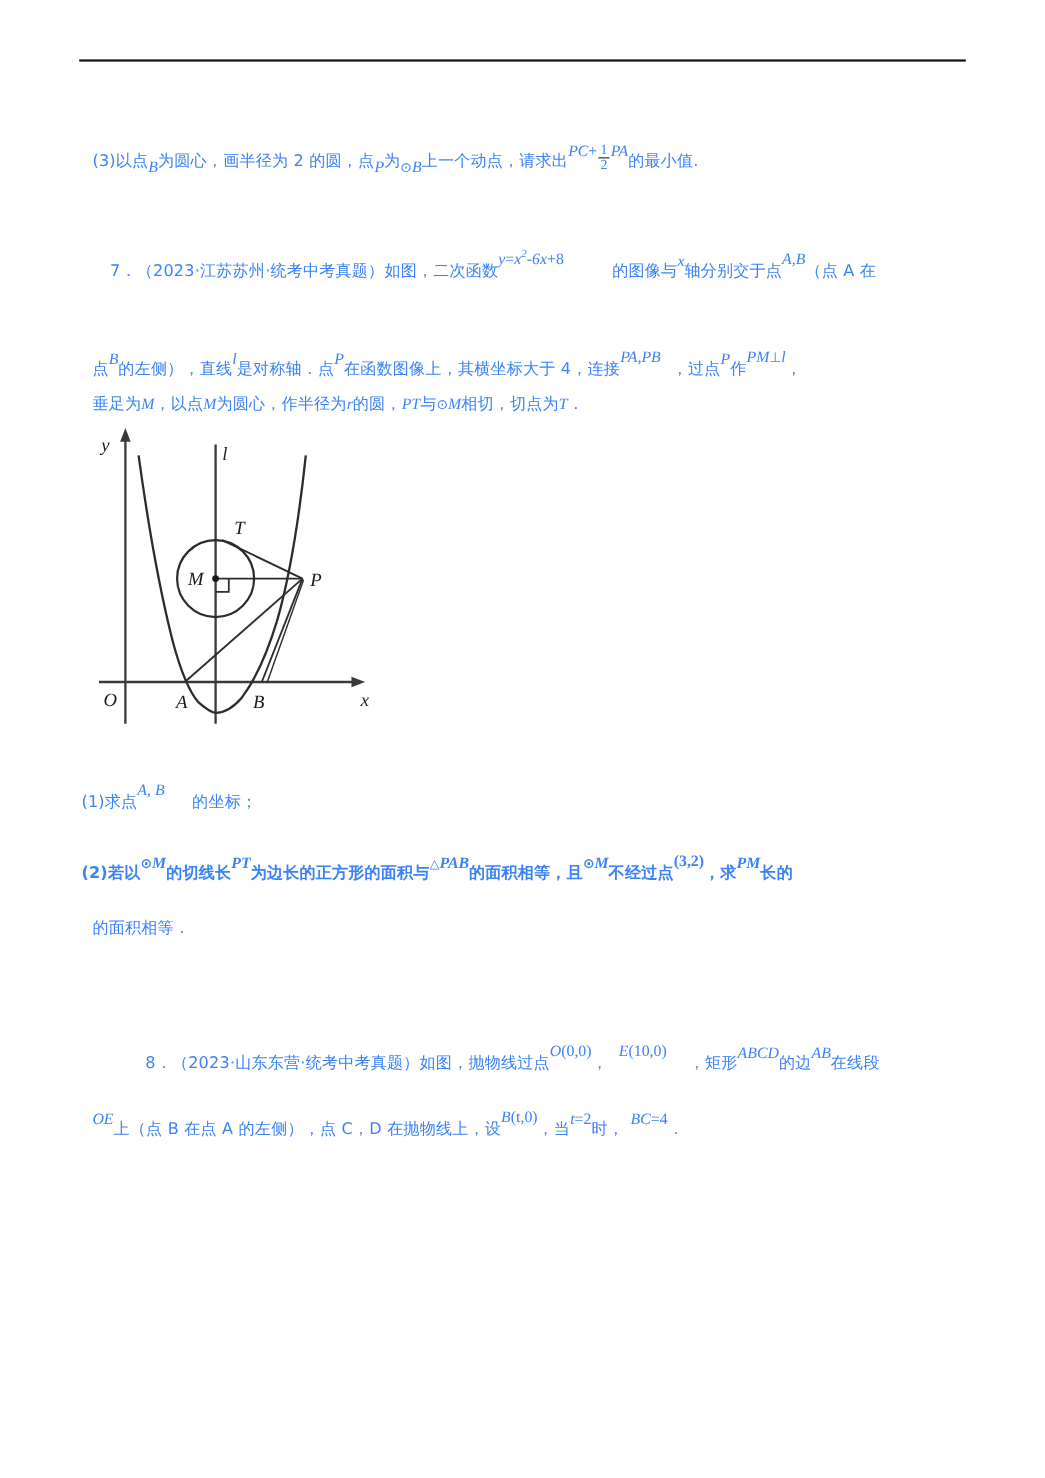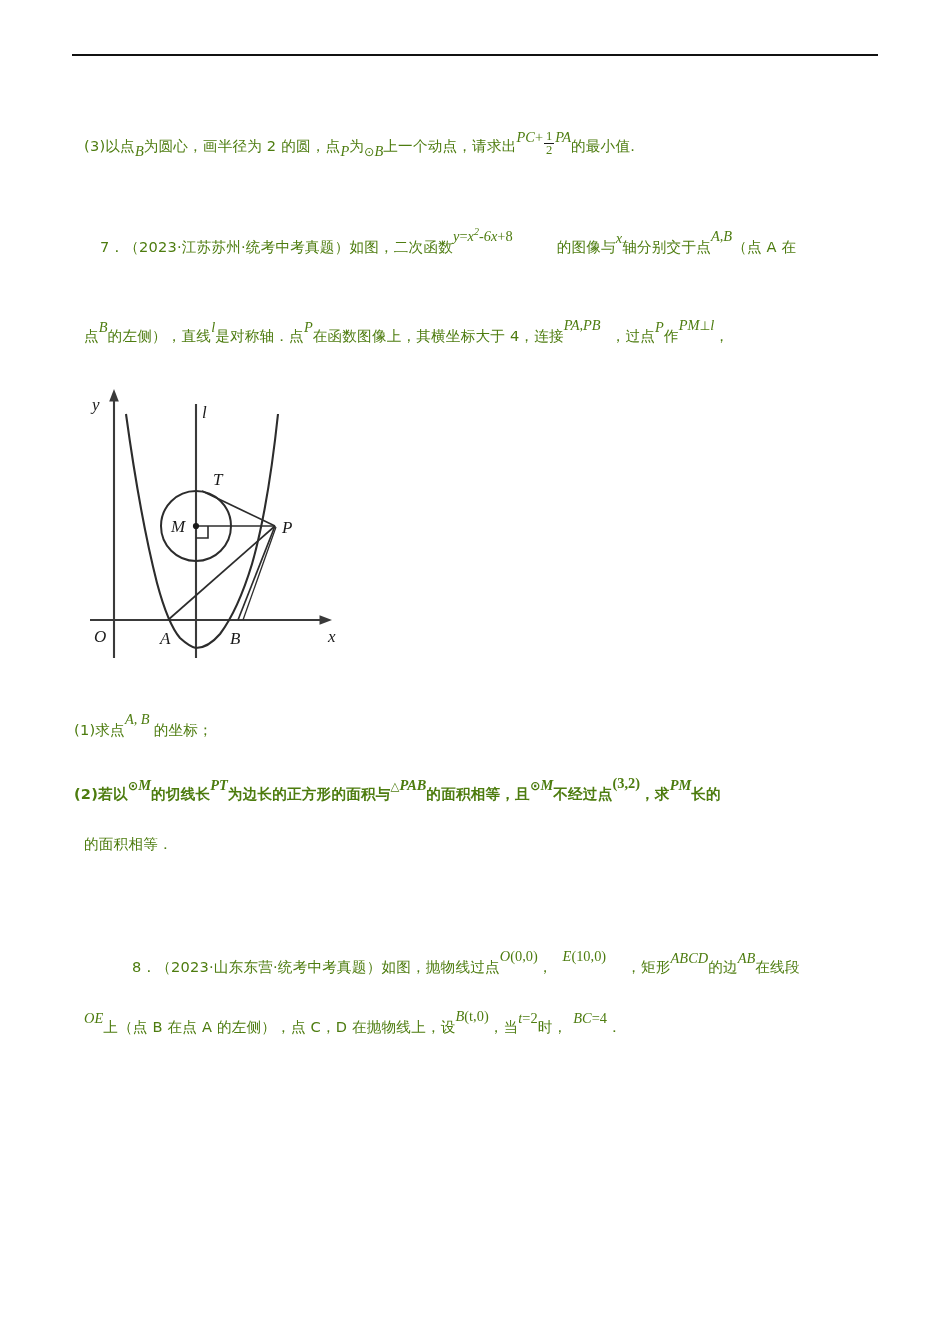--- a/index.html
+++ b/index.html
@@ -32,21 +32,21 @@
     height: 0;
     border-top: 2.2px solid #111;
   }
 
   
   .line {
     position: absolute;
     font-size: 15.2px;
     line-height: 1.0;
     white-space: nowrap;
-    color: #4d7c0f;
+    color: #3b82f6;
   }
 
   .cn {
     font-family: "DejaVu Sans", "Liberation Sans", sans-serif;
     font-size: 14.6px;
     letter-spacing: 0.2px;
   }
 
   
   .mi {
@@ -108,20 +108,23 @@
   </div>
 
   <div class="line" style="left:84px; top:238px;margin-left:16px;">
     <span class="cn">7．</span><span class="cn">（2023·江苏苏州·统考中考真题）</span><span class="cn">如图，二次函数</span><span class="mi up2">y</span><span class="mr up2">=</span><span class="mi up2">x</span><span class="mr up2 sup">2</span><span class="mr up2">-</span><span class="mi up2">6x</span><span class="mr up2">+</span><span class="mr up2">8</span><span class="cn" style="margin-left:44px;">的图像与</span><span class="mi up">x</span><span class="cn">轴分别交于点</span><span class="mi up2">A,B</span><span class="cn">（点 A 在</span>
   </div>
 
   <div class="line" style="left:84px; top:328px;">
     <span class="cn">点</span><span class="mi up">B</span><span class="cn">的左侧），直线</span><span class="mi up">l</span><span class="cn">是对称轴．点</span><span class="mi up">P</span><span class="cn">在函数图像上，其横坐标大于 4，连接</span><span class="mi up2">PA,PB</span><span class="cn" style="margin-left:10px;">，过点</span><span class="mi up">P</span><span class="cn">作</span><span class="mi up2">PM</span><span class="perp up2">⊥</span><span class="mi up2">l</span><span class="cn">，</span>
   </div>
 
+  <div class="line" style="left:84px; top:360px;">
+    <span class="cn">垂足为</span><span class="mi">M</span><span class="cn">，以点</span><span class="mi">M</span><span class="cn">为圆心，作半径为</span><span class="mi">r</span><span class="cn">的圆，</span><span class="mi">PT</span><span class="cn">与</span><span class="odot">⊙</span><span class="mi">M</span><span class="cn">相切，切点为</span><span class="mi">T</span><span class="cn">．</span>
+  </div>
 
   <div class="figure">
     <svg width="270" height="280" viewBox="0 0 270 280">
 
       <g>
         <line x1="34" y1="272" x2="34" y2="12" stroke="#3a3a3a" stroke-width="2.1"></line>
         <polygon points="34,3 29.2,15.5 38.8,15.5" fill="#3a3a3a"></polygon>
       </g>
 
       <g>
@@ -154,21 +157,21 @@
       <text x="122" y="32" font-family="Liberation Serif, serif" font-style="italic" font-size="17" fill="#1a1a1a">l</text>
       <text x="80" y="258" font-family="Liberation Serif, serif" font-style="italic" font-size="17" fill="#1a1a1a">A</text>
       <text x="150" y="258" font-family="Liberation Serif, serif" font-style="italic" font-size="17" fill="#1a1a1a">B</text>
       <text x="91" y="146" font-family="Liberation Serif, serif" font-style="italic" font-size="17" fill="#1a1a1a">M</text>
       <text x="133" y="99" font-family="Liberation Serif, serif" font-style="italic" font-size="17" fill="#1a1a1a">T</text>
       <text x="202" y="147" font-family="Liberation Serif, serif" font-style="italic" font-size="17" fill="#1a1a1a">P</text>
     </svg>
   </div>
 
   <div class="line" style="left:74px; top:722px;">
-    <span class="cn">(1)</span><span class="cn">求点</span><span class="mi up2">A, B</span><span class="cn" style="margin-left:4px;">的坐标；</span>
+    <span class="cn">(1)</span><span class="cn">求点</span><span class="mi up2">A, B</span><span class="cn" style="margin-left:25px;">的坐标；</span>
   </div>
 
   <div class="line" style="left:74px; top:786px;font-weight:bold;">
     <span class="cn">(2)</span><span class="cn">若以</span><span class="odot up">⊙</span><span class="mi up">M</span><span class="cn">的切线长</span><span class="mi up">PT</span><span class="cn">为边长的正方形的面积与</span><span class="tri up">△</span><span class="mi up">PAB</span><span class="cn">的面积相等，且</span><span class="odot up">⊙</span><span class="mi up">M</span><span class="cn">不经过点</span><span class="mr up2">(3,2)</span><span class="cn">，求</span><span class="mi up">PM</span><span class="cn">长的</span>
   </div>
   <div class="line" style="left:84px; top:836px;">
     <span class="cn">的面积相等．</span>
   </div>
 
   <div class="line" style="left:84px; top:959px;margin-left:48px;">

